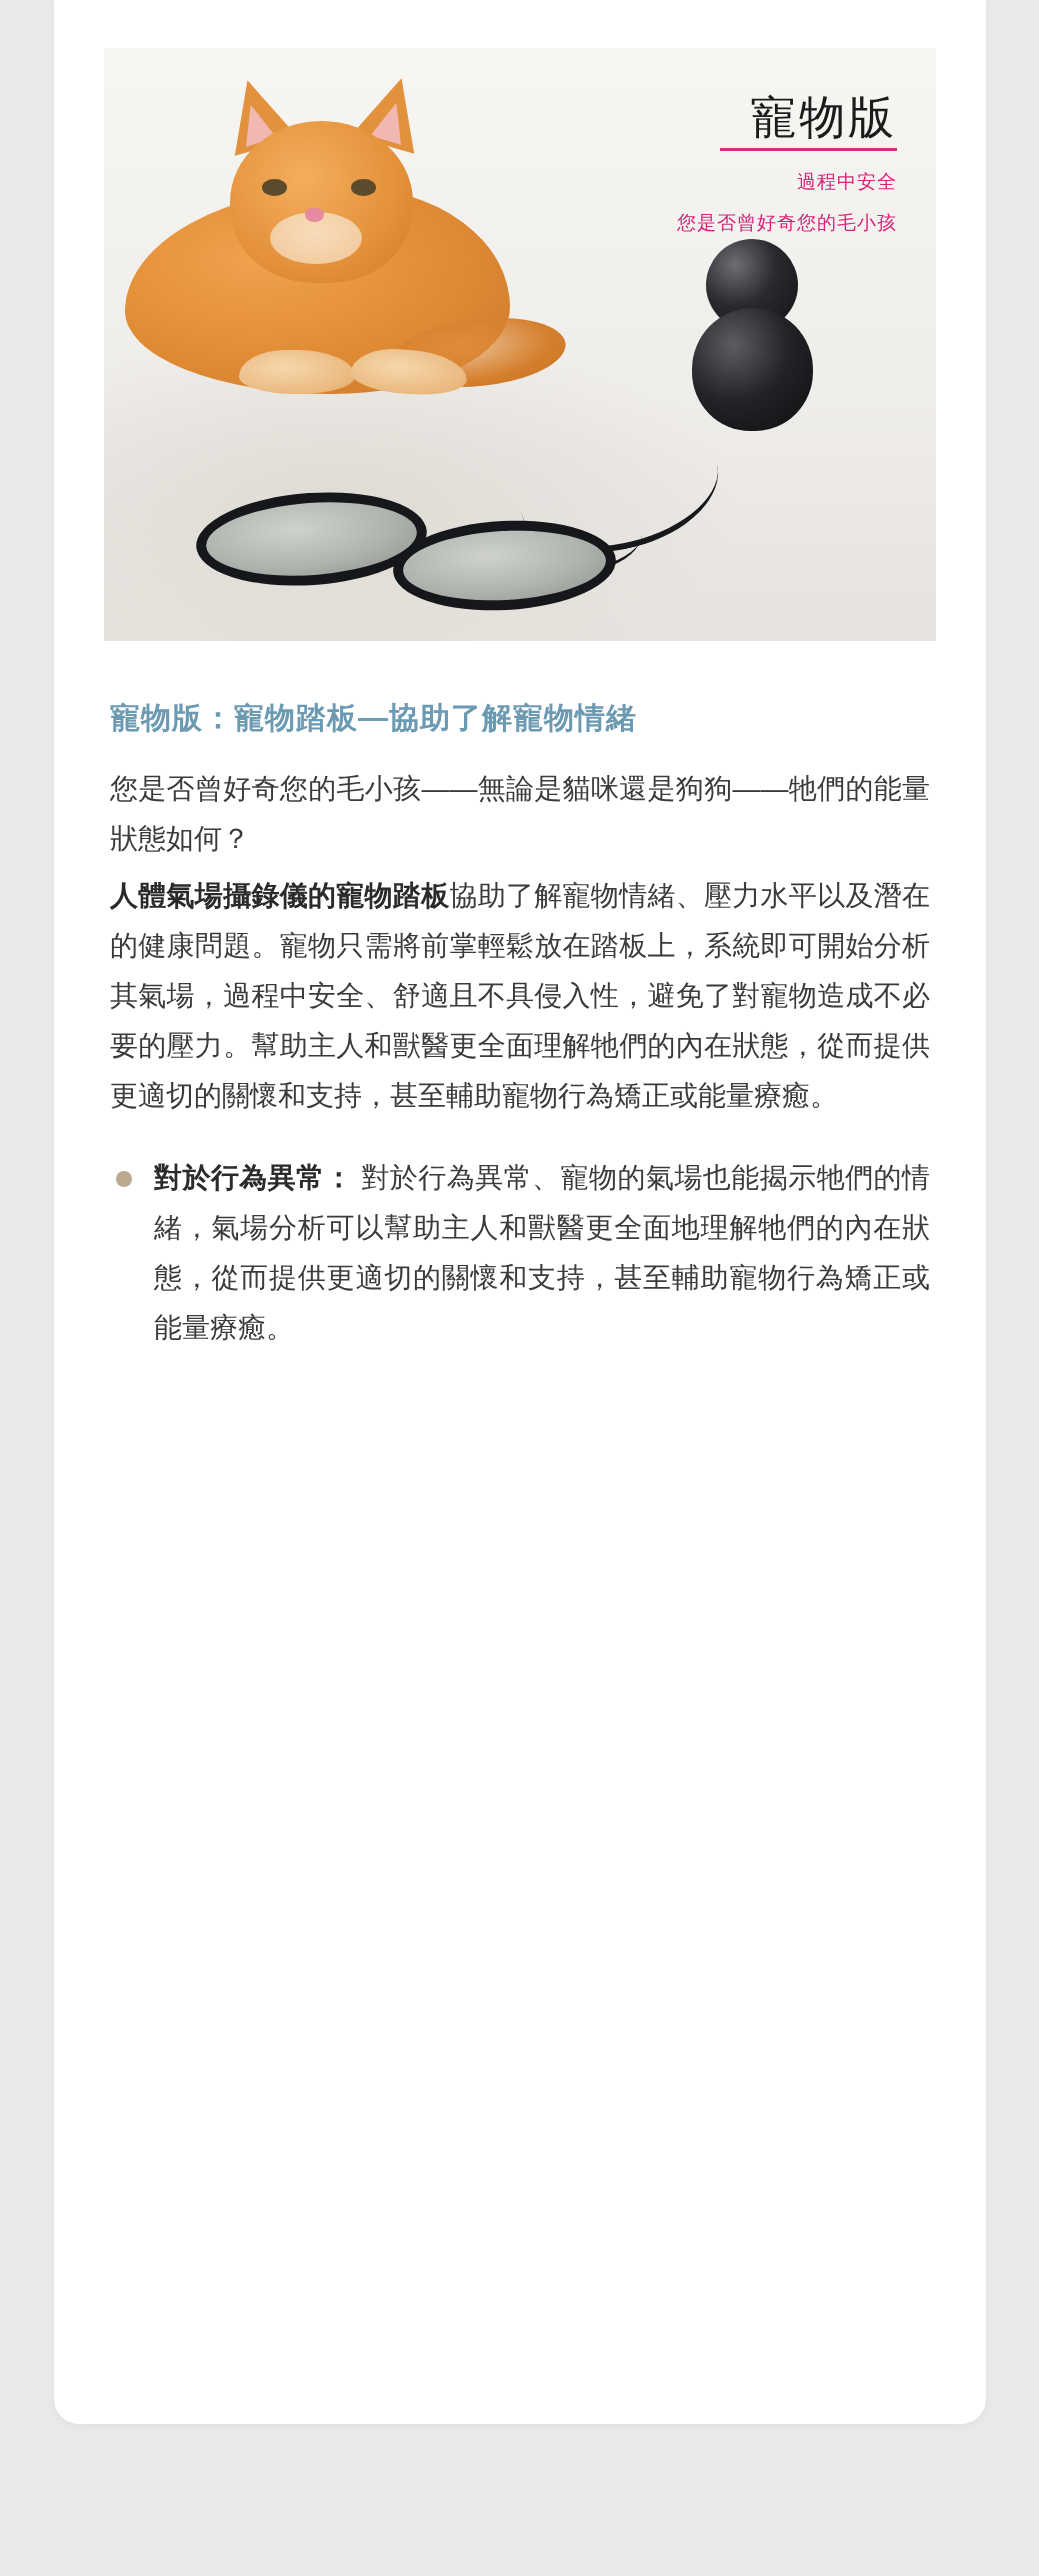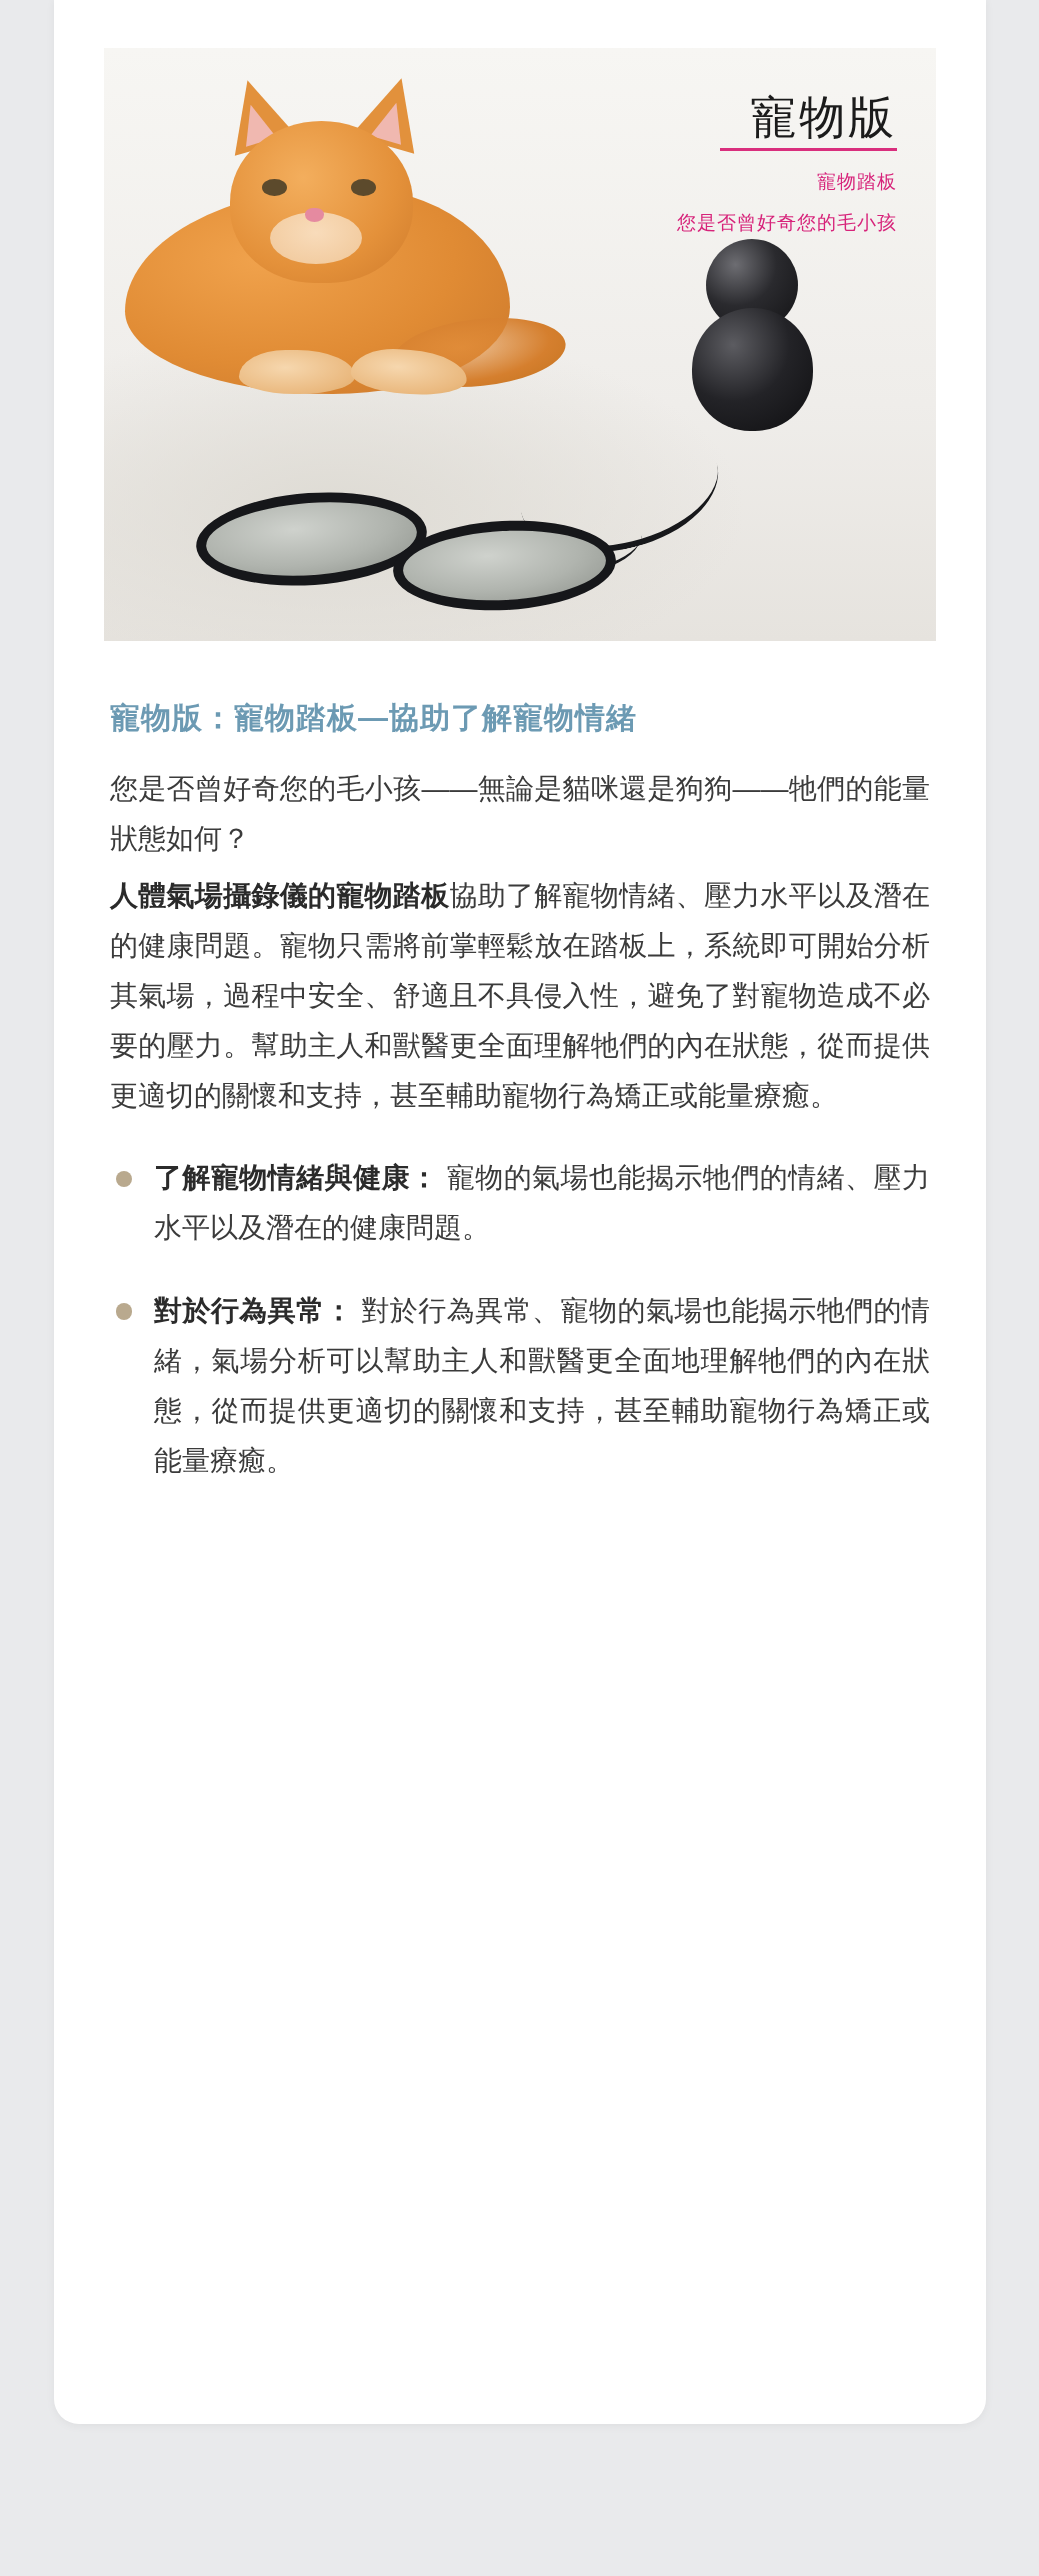--- a/index.html
+++ b/index.html
@@ -288,35 +288,31 @@
         <div class="sphere-bot"></div>
       </div>
 
       <div class="cord c1"></div>
       <div class="cord c2"></div>
       <div class="pad p-left"></div>
       <div class="pad p-right"></div>
 
       <div class="hero-title">寵物版</div>
       <div class="hero-underline"></div>
-      <div class="hero-sub1">寵物踏板</div>
+      <div class="hero-sub1">過程中安全</div>
       <div class="hero-sub2">您是否曾好奇您的毛小孩</div>
     </div>
 
     <div class="content">
       <h2 class="section-title">寵物版：寵物踏板—協助了解寵物情緒</h2>
 
       <p class="para">您是否曾好奇您的毛小孩——無論是貓咪還是狗狗——牠們的能量狀態如何？</p>
       <p class="para"><b>人體氣場攝錄儀的寵物踏板</b><span>協助了解寵物情緒、壓力水平以及潛在的健康問題。寵物只需將前掌輕鬆放在踏板上，系統即可開始分析其氣場，過程中安全、舒適且不具侵入性，避免了對寵物造成不必要的壓力。幫助主人和獸醫更全面理解牠們的內在狀態，從而提供更適切的關懷和支持，甚至輔助寵物行為矯正或能量療癒。</span></p>
 
       <ul class="bullets">
-        <li>
-          <span class="dot"></span>
-          <span class="b-term">了解寵物情緒與健康：</span><span> 寵物的氣場也能揭示牠們的情緒、壓力水平以及潛在的健康問題。</span>
-        </li>
         <li>
           <span class="dot"></span>
           <span class="b-term">對於行為異常：</span><span> 對於行為異常、寵物的氣場也能揭示牠們的情緒，氣場分析可以幫助主人和獸醫更全面地理解牠們的內在狀態，從而提供更適切的關懷和支持，甚至輔助寵物行為矯正或能量療癒。</span>
         </li>
       </ul>
     </div>
 
   </div>
 </div>
 

